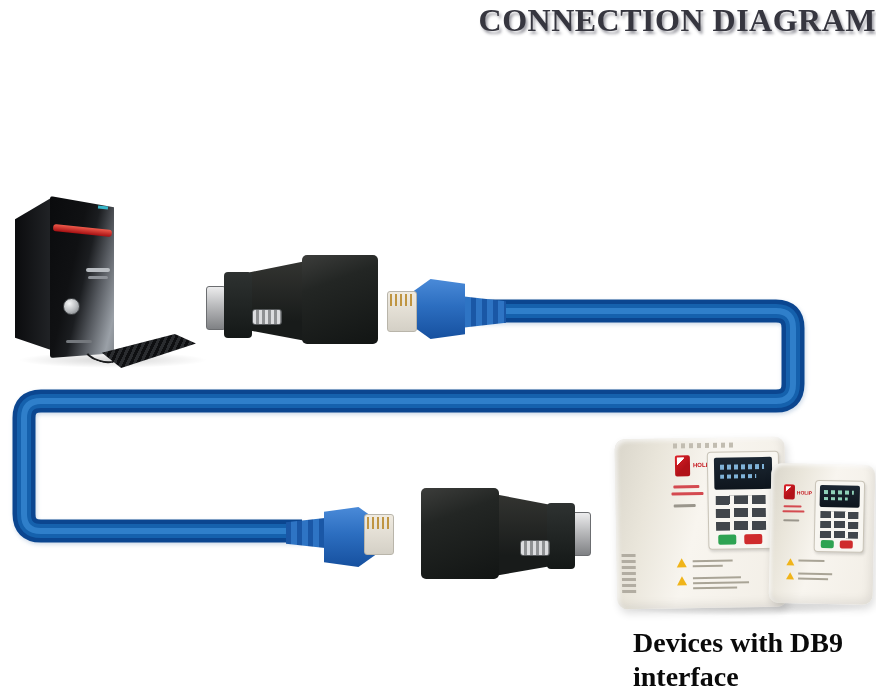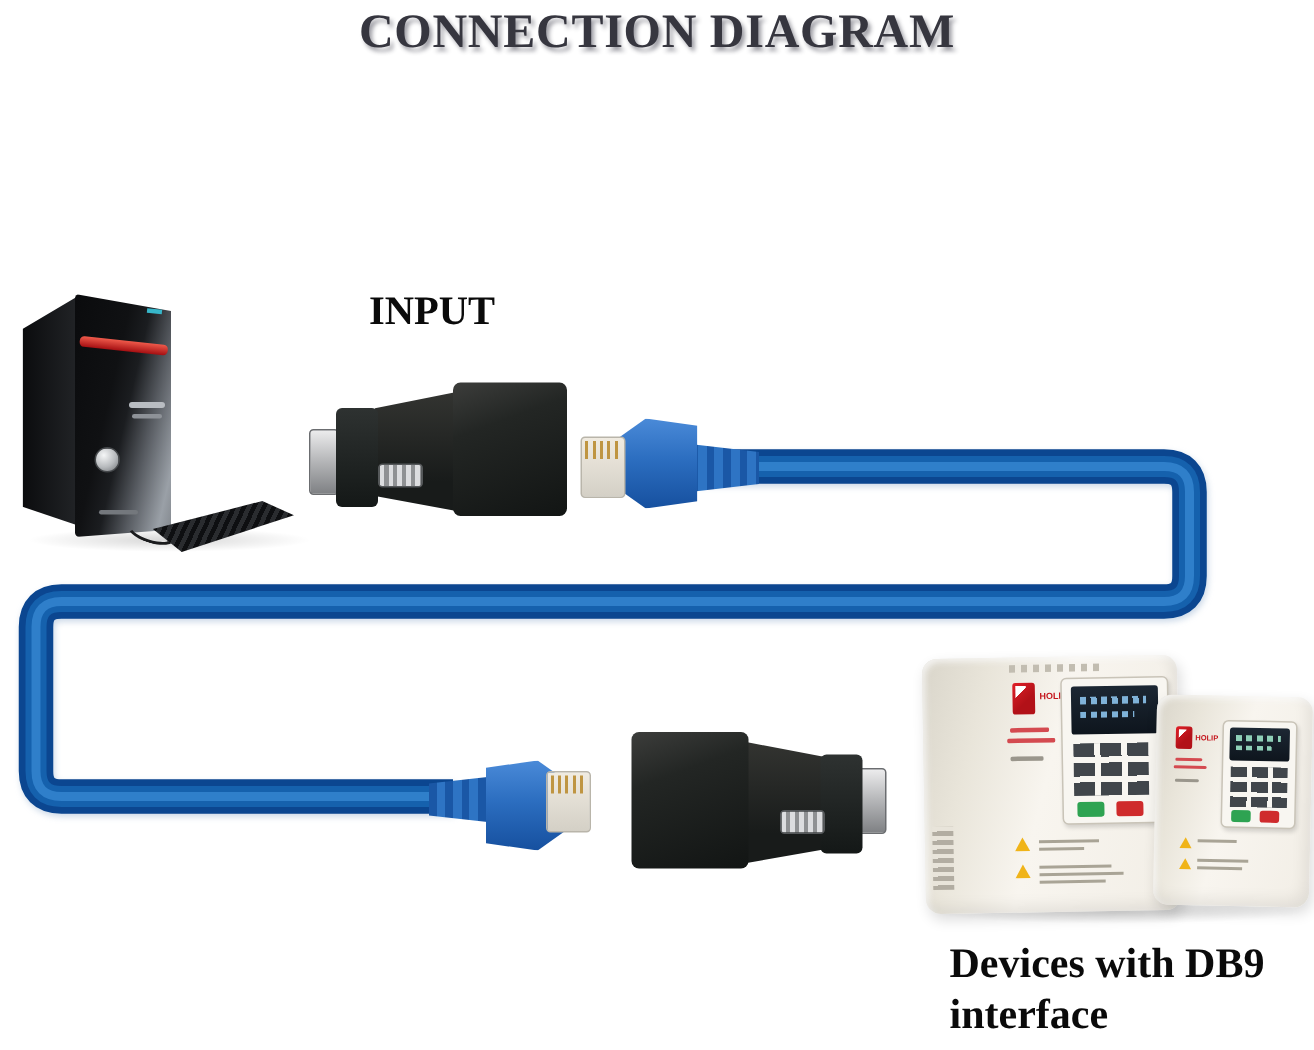--- a/index.html
+++ b/index.html
@@ -1,21 +1,21 @@
 <!DOCTYPE html>
 <html style="--title-text: #36363f; --label-text: #0a0a0a; --cable-dark: #0b4690; --cable-mid: #1561ad; --cable-light: #2f7fca; --brand-red: #c5161d; --button-green: #2ea352; --button-red: #cf2b2c; --warning-yellow: #f0b419;"><head>
 <meta charset="utf-8">
 <style>
   html,body{margin:0;padding:0;background:#ffffff;}
   #stage{position:relative;width:876px;height:700px;background:#fff;overflow:hidden;
          font-family:"Liberation Serif","DejaVu Serif",serif;}
   #stage *{position:absolute;box-sizing:border-box;}
 
   
-  .title{left:0;top:2px;width:876px;text-align:center;font-size:32px;font-weight:bold;
+  .title{left:0;top:2px;width:876px;text-align:right;font-size:32px;font-weight:bold;
          letter-spacing:.5px;color:var(--title-text,#36363f);
          text-shadow:2px 3px 3px rgba(40,40,55,.45);}
   .lbl{color:var(--label-text,#0a0a0a);font-weight:bold;white-space:pre-line;}
   .lbl.input{left:246px;top:192px;font-size:27px;}
   .lbl.output{left:428px;top:630px;font-size:28px;}
   .lbl.devlbl{left:633px;top:626px;width:252px;font-size:28px;font-weight:600;line-height:1.22;}
 
   
   svg.cable{left:0;top:0;filter:drop-shadow(1px 2px 2px rgba(110,145,190,.35));}
   .c-outer{fill:none;stroke:var(--cable-dark,#0b4690);stroke-width:23;}
@@ -132,21 +132,20 @@
   <div class="tower-stripe z3"></div>
   <div class="power-dash z3"></div>
   <div class="slot1 z3"></div>
   <div class="slot2 z3"></div>
   <div class="hp-logo z3"></div>
   <div class="tower-text z3"></div>
   <div class="kb-cable z2"></div>
   <div class="keyboard z2"></div>
   <div class="floor-shadow"></div>
 
-  <div class="lbl input">INPUT</div>
 
   <div class="a1-neck neck z2"></div>
   <div class="a1-metal metal z2"></div>
   <div class="a1-hood hood z2"></div>
   <div class="a1-body blockb z2"></div>
   <div class="a1-screw screw z3"></div>
 
   <div class="p1-boot boot z2"></div>
   <div class="p1-body plugbody z2"></div>
   <div class="p1-tip tip z2">

